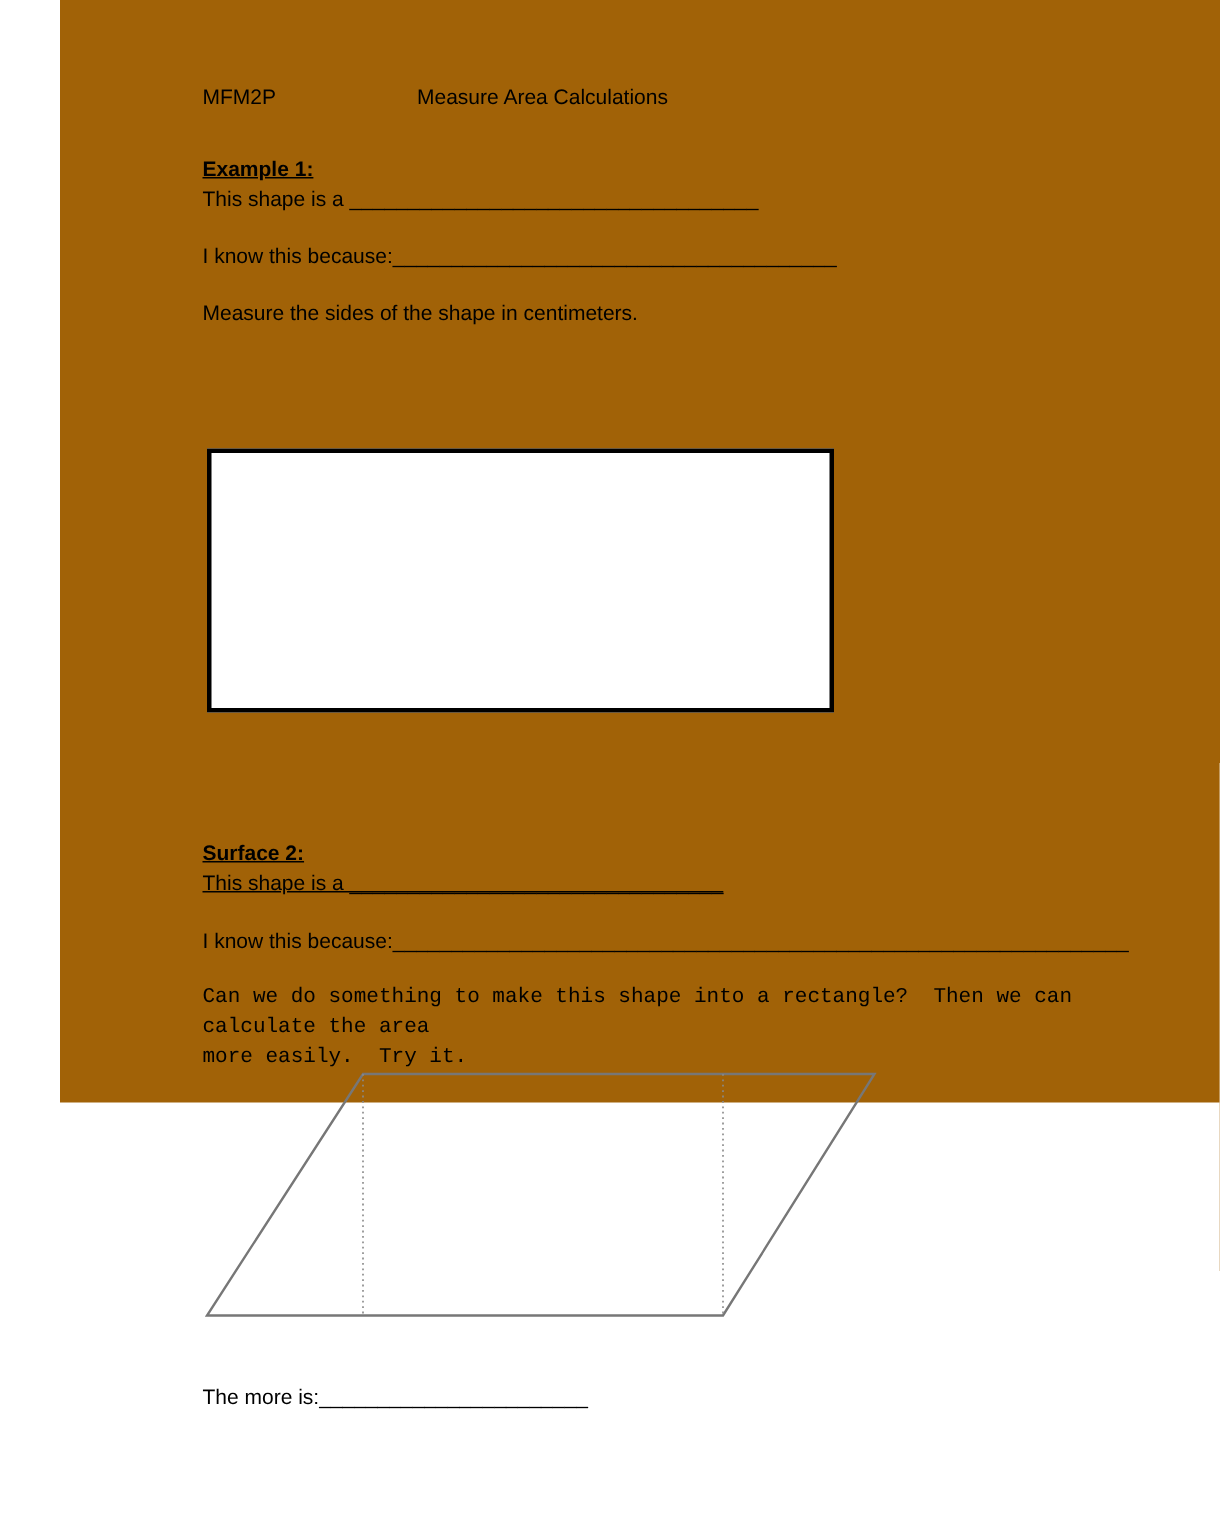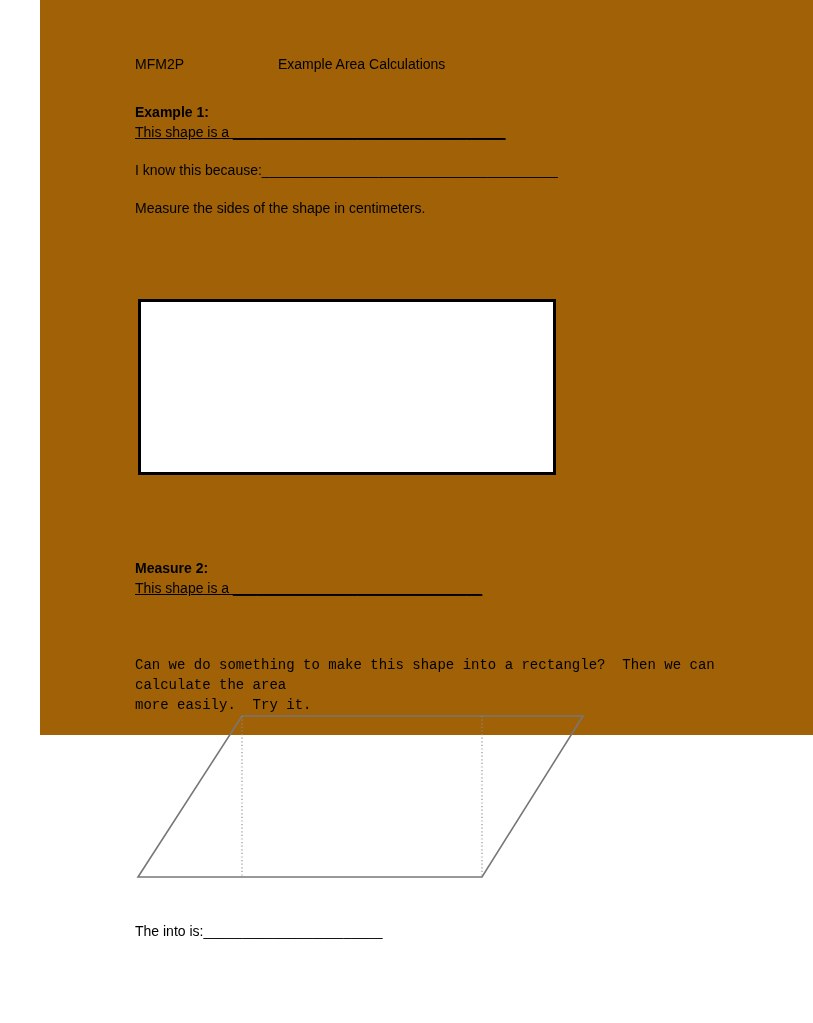--- a/index.html
+++ b/index.html
@@ -19,55 +19,57 @@
   }
   .txt {
     position: absolute;
     font-size: 14px;
     line-height: 20px;
     white-space: pre-wrap;
     color: #000000;
   }
   .heading {
     font-weight: bold;
+    text-decoration: underline;
   }
   .shape-rect {
     position: absolute;
     left: 98px; top: 299px;
     width: 418px; height: 176px;
     border: 3px solid #000000;
     background: #ffffff;
   }
   .shape-svg {
     position: absolute;
     left: 90px; top: 708px;
     width: 465px; height: 180px;
   }
 </style>
 </head>
 <body>
 
 <div class="page">
 
   <div class="txt" style="left:95px; top:54px;">MFM2P</div>
-  <div class="txt" style="left:238px; top:54px;">Example Area Calculations</div>
+  <div class="txt" style="left:238px; top:54px;">Measure Area Calculations</div>
 
   <div class="txt heading" style="left:95px; top:102px;">Example 1:</div>
-  <div class="txt" style="left:95px; top:122px;text-decoration:underline;">This shape is a ___________________________________</div>
+  <div class="txt" style="left:95px; top:122px;">This shape is a ___________________________________</div>
   <div class="txt" style="left:95px; top:160px;">I know this because:______________________________________</div>
   <div class="txt" style="left:95px; top:198px;">Measure the sides of the shape in centimeters.</div>
 
   <div class="shape-rect"></div>
 
-  <div class="txt heading" style="left:95px; top:558px;">Measure 2:</div>
+  <div class="txt heading" style="left:95px; top:558px;">Surface 2:</div>
   <div class="txt" style="left:95px; top:578px;text-decoration:underline;">This shape is a ________________________________</div>
+  <div class="txt" style="left:95px; top:617px;">I know this because:_______________________________________________________________</div>
   <div class="txt" style="left:95px; top:655px; width:640px;font-family:Liberation Mono, monospace;">Can we do something to make this shape into a rectangle?  Then we can calculate the area
 more easily.  Try it.</div>
 
   <svg class="shape-svg" viewBox="90 708 465 180">
     <polygon points="202,716 543,716 442,877 98,877" fill="none" stroke="#777777" stroke-width="1.6"></polygon>
     <line x1="202" y1="716" x2="202" y2="877" stroke="#8a8a8a" stroke-width="1.1" stroke-dasharray="1.2 2.4"></line>
     <line x1="442" y1="716" x2="442" y2="877" stroke="#8a8a8a" stroke-width="1.1" stroke-dasharray="1.2 2.4"></line>
   </svg>
 
-  <div class="txt" style="left:95px; top:921px;">The into is:_______________________</div>
+  <div class="txt" style="left:95px; top:921px;">The more is:_______________________</div>
 
 </div>
 
 </body></html>

